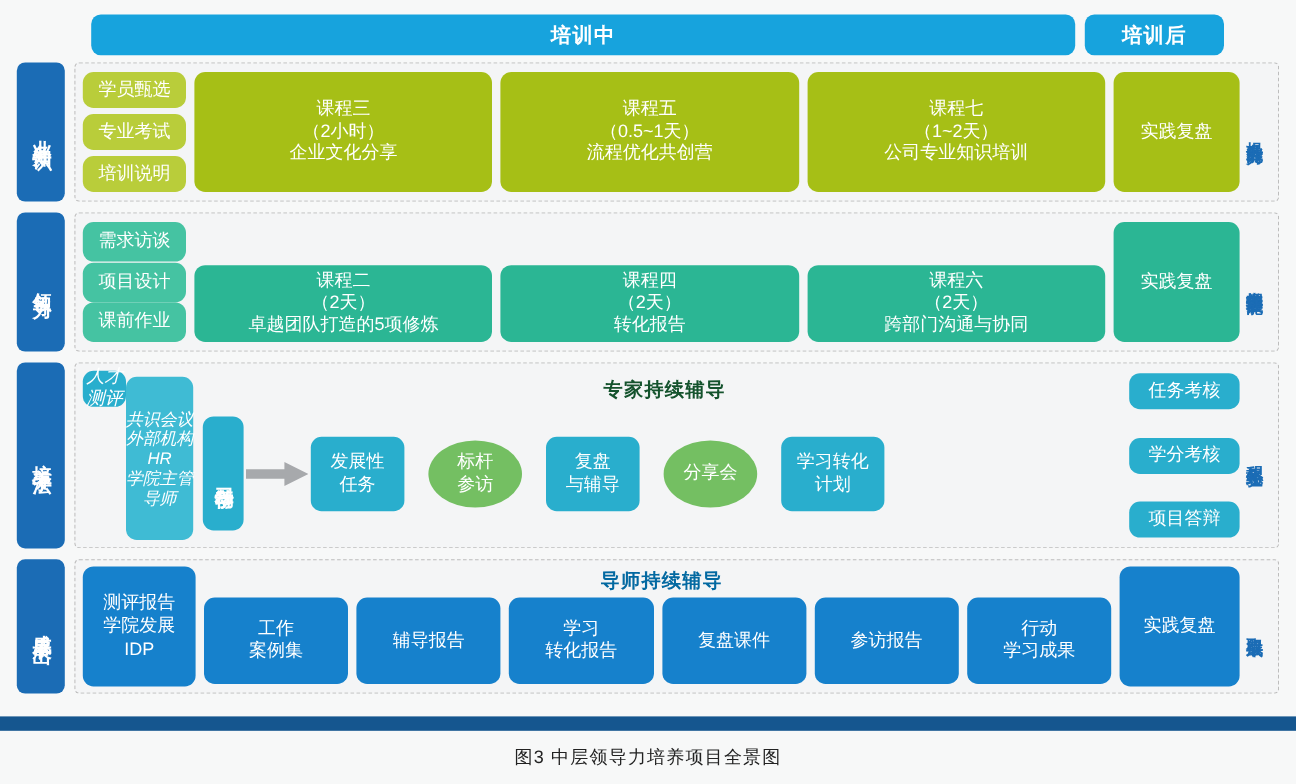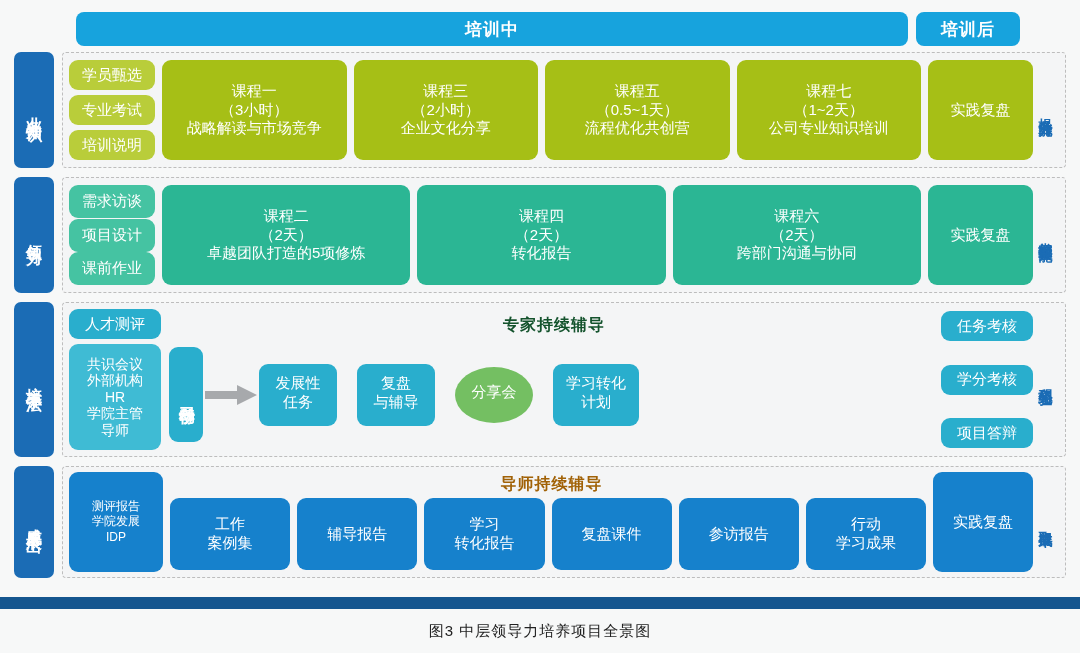--- a/index.html
+++ b/index.html
@@ -36,21 +36,21 @@
     color: #ffffff;
     font-size: 17px;
     font-weight: bold;
     display: flex;
     align-items: center;
     justify-content: center;
     letter-spacing: 1px;
   }
   .phase-pre  { width: 108px; }
   .phase-mid  { flex: 1 1 auto; margin-left: 8px; margin-right: 8px; }
-  .phase-post { width: 104px; }
+  .phase-post { width: 116px; }
 
   
   .row {
     position: absolute;
     left: 14px;
     display: flex;
     align-items: stretch;
   }
   .row-label {
     width: 40px;
@@ -152,36 +152,37 @@
     flex: 0 0 86px;
     display: flex;
     flex-direction: column;
     justify-content: space-between;
   }
   #row2 .pre-col .card { height: 33px; font-size: 15px; }
   #row2 .courses {
     flex: 1 1 auto;
     display: flex;
     margin-left: 7px;
+    align-items: flex-end;
   }
   #row2 .courses .card {
     flex: 1 1 0;
     margin-right: 7px;
     font-size: 15px;
     padding: 4px;
   }
   #row2 .post-card { flex: 0 0 105px; font-size: 15px; }
 
   
   #row3 { top: 302px; width: 1052px; height: 155px; }
   #row3 .row-body { padding: 6px 6px; }
   #row3 .m-left {
     flex: 0 0 92px;
     display: flex;
-    flex-direction: column;
+    font-style: italic;
   }
   #row3 .m-left .top-card { height: 30px; font-size: 15px; }
   #row3 .m-left .big-card {
     margin-top: 5px;
     flex: 1 1 auto;
     font-size: 14px;
     line-height: 1.18;
   }
   #row3 .m-mid {
     flex: 1 1 auto;
@@ -198,21 +199,20 @@
     font-weight: bold;
     letter-spacing: 1px;
   }
   #row3 .m-flow {
     position: absolute;
     left: 0; right: 0;
     top: 34px;
     bottom: 4px;
     display: flex;
     align-items: center;
-    font-family: Liberation Mono, monospace;
   }
   #row3 .action-card {
     flex: 0 0 34px;
     align-self: stretch;
     margin: 4px 0;
     font-size: 16px;
     font-weight: bold;
   }
   #row3 .arrow {
     flex: 0 0 56px;
@@ -242,34 +242,34 @@
     padding: 2px 0;
   }
   #row3 .m-right .card { height: 30px; font-size: 15px; }
 
   
   #row4 { top: 466px; width: 1052px; height: 112px; }
   #row4 .row-body { padding: 5px 6px; }
   #row4 .o-left {
     flex: 0 0 94px;
     align-self: stretch;
-    font-size: 12px;
+    font-size: 15px;
     line-height: 1.3;
   }
   #row4 .o-mid {
     flex: 1 1 auto;
     position: relative;
     margin-left: 7px;
   }
   #row4 .o-title {
     position: absolute;
     left: 0; right: 0;
     top: 2px;
     text-align: center;
-    color: #a16207;
+    color: #0369a1;
     font-size: 16px;
     font-weight: bold;
     letter-spacing: 1px;
   }
   #row4 .o-cards {
     position: absolute;
     left: 0; right: 0;
     top: 26px;
     bottom: 2px;
     display: flex;
@@ -320,25 +320,20 @@
     <div class="row-label">
       <span class="vtext">业务知识</span>
     </div>
     <div class="row-body">
       <div class="pre-col">
         <div class="card c-olive-l">学员甄选</div>
         <div class="card c-olive-l">专业考试</div>
         <div class="card c-olive-l">培训说明</div>
       </div>
       <div class="courses">
-        <div class="card c-olive">
-          <span class="ln">课程一</span>
-          <span class="ln">（3小时）</span>
-          <span class="ln">战略解读与市场竞争</span>
-        </div>
         <div class="card c-olive">
           <span class="ln">课程三</span>
           <span class="ln">（2小时）</span>
           <span class="ln">企业文化分享</span>
         </div>
         <div class="card c-olive">
           <span class="ln">课程五</span>
           <span class="ln">（0.5~1天）</span>
           <span class="ln">流程优化共创营</span>
         </div>
@@ -414,20 +409,24 @@
           </div>
           <div class="arrow">
             <svg width="52" height="20" viewBox="0 0 52 20" aria-hidden="true">
               <polygon points="0,6 32,6 32,0 52,10 32,20 32,14 0,14" fill="#a7a9ac"></polygon>
             </svg>
           </div>
           <div class="card c-cyan step">
             <span class="ln">发展性</span>
             <span class="ln">任务</span>
           </div>
+          <div class="card c-green step ellipse">
+            <span class="ln">标杆</span>
+            <span class="ln">参访</span>
+          </div>
           <div class="card c-cyan step">
             <span class="ln">复盘</span>
             <span class="ln">与辅导</span>
           </div>
           <div class="card c-green step ellipse">
             <span class="ln">分享会</span>
           </div>
           <div class="card c-cyan step step-wide">
             <span class="ln">学习转化</span>
             <span class="ln">计划</span>

